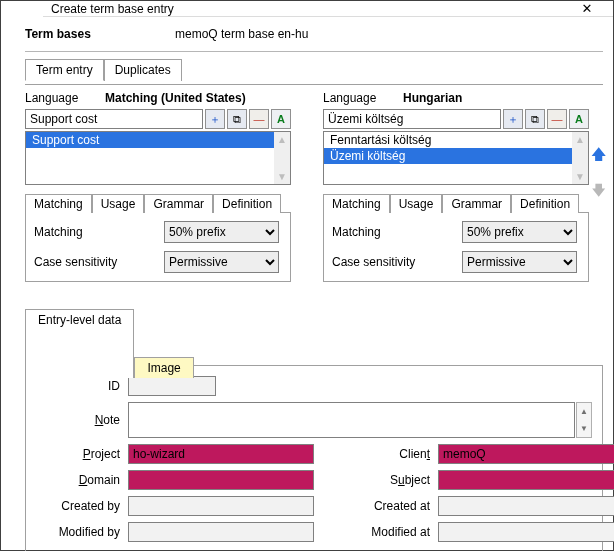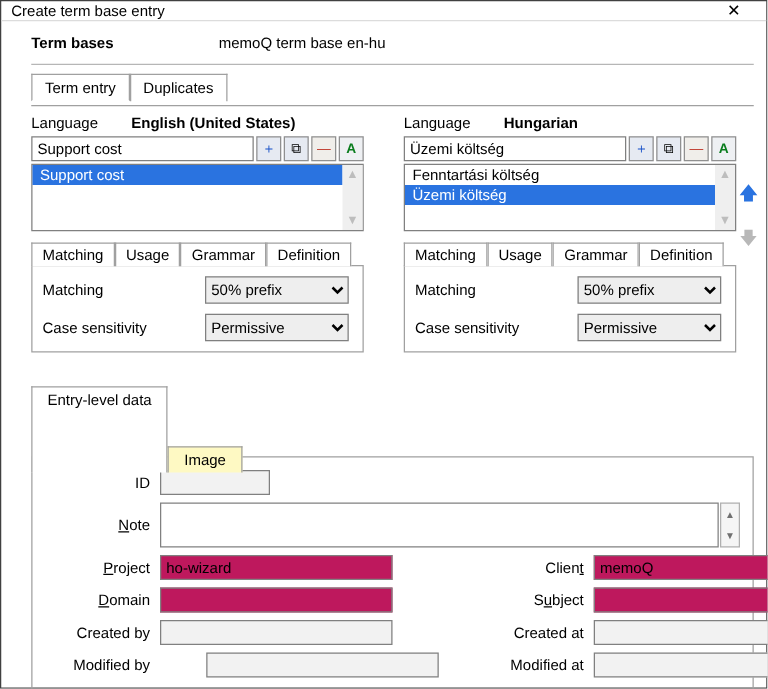--- a/index.html
+++ b/index.html
@@ -7,21 +7,21 @@
   body {
     font-family: "Segoe UI", Tahoma, sans-serif;
     font-size: 12px;
     background: #fff;
     color: #000;
     width: 614px;
     height: 551px;
     overflow: hidden;
   }
   .window { border: 1px solid #404040; width: 614px; height: 551px; display:flex; flex-direction: column; }
-  .titlebar { height: 26px; display:flex; align-items:center; padding: 0 6px; border-bottom: 1px solid #dcdcdc; }
+  .titlebar { height: 26px; display:flex; align-items:center; padding: 0 6px; border-bottom: 1px solid #dcdcdc; margin-left: 42px; }
   .titlebar .title { flex:1; font-size:12px; padding-left:2px;}
   .titlebar .close { width:40px; text-align:center; font-size:13px; cursor:default;}
   .content { padding: 6px 10px 10px 24px; flex:1; display:flex; flex-direction:column; }
   .termbases-row { display:flex; padding: 4px 0 10px 0; border-bottom:1px solid #b6b6b6;}
   .termbases-label { font-weight:bold; width:150px; }
   .termbases-value { }
   .top-tabs { display:flex; margin-top:6px; }
   .top-tabs .tab {
     border:1px solid #a0a0a0; border-bottom:none; padding:3px 10px;
     background:#fff; position:relative; top:1px; font-size:12px;
@@ -125,21 +125,21 @@
     <div class="top-tabs">
       <div class="tab active">Term entry</div>
       <div class="tab">Duplicates</div>
     </div>
 
     <div class="langs" style="margin-top:4px; border-top:1px solid #a0a0a0; padding-top:6px;">
 
       <div class="lang-col">
         <div class="lang-head">
           <div class="lbl">Language</div>
-          <div class="name">English (United States)</div>
+          <div class="name">Matching (United States)</div>
         </div>
         <div class="term-input-row">
           <input type="text" value="Support cost" style="">
           <span class="tool-btn plus-blue">＋</span>
           <span class="tool-btn clone">⧉</span>
           <span class="tool-btn minus">—</span>
           <span class="tool-btn green-a">A</span>
         </div>
         <div class="list-box">
           <div class="items">
@@ -239,21 +239,21 @@
             <input type="text" value="ho-wizard" style="">
           </div>
           <div class="meta-row">
             <div class="mlabel"><span class="ul">D</span>omain</div>
             <input type="text" value="" style="">
           </div>
           <div class="meta-row">
             <div class="mlabel">Created by</div>
             <input type="text" class="disabled" readonly="" value="" style="">
           </div>
-          <div class="meta-row" style="margin-bottom:0;gap:37px;">
+          <div class="meta-row" style="margin-bottom:0;">
             <div class="mlabel">Modified by</div>
             <input type="text" class="disabled" readonly="" value="" style="">
           </div>
         </div>
         <div class="colm">
           <div class="meta-row">
             <div class="mlabel">Clien<span class="ul">t</span></div>
             <input type="text" value="memoQ" style="">
           </div>
           <div class="meta-row">

